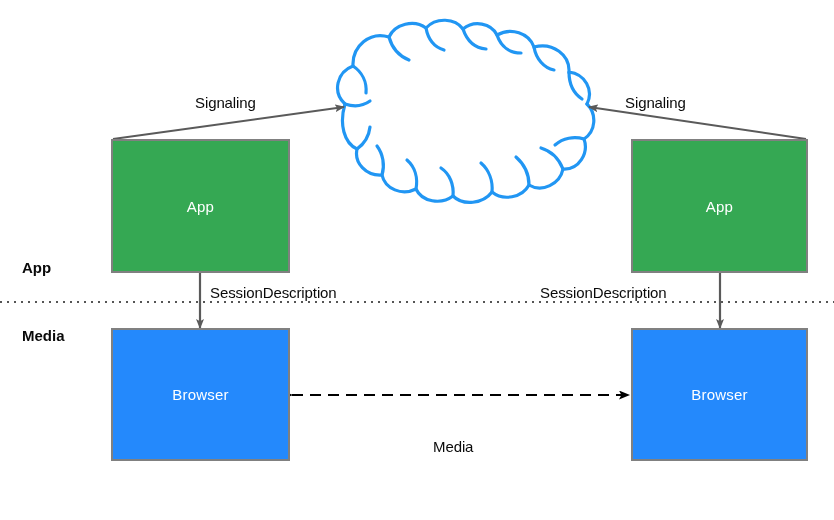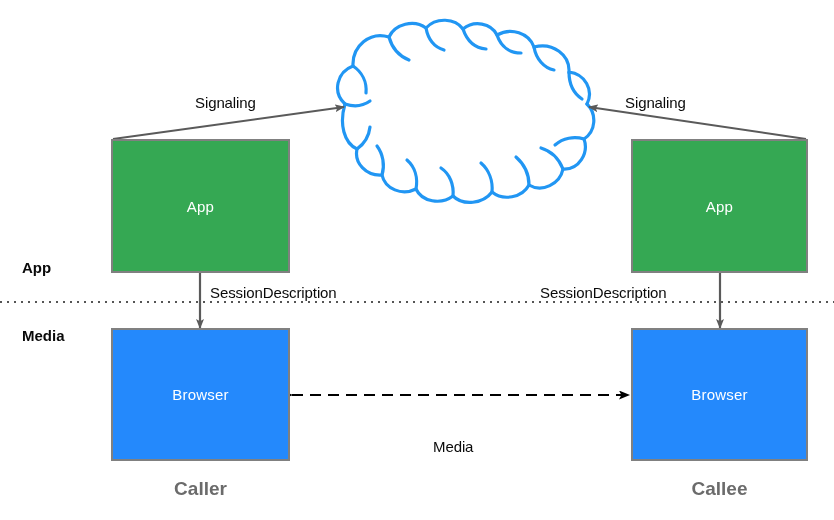--- a/index.html
+++ b/index.html
@@ -141,17 +141,15 @@
   <div class="edge-label" style="left:210px; top:284px;">SessionDescription</div>
 
   <div class="edge-label" style="left:540px; top:284px;">SessionDescription</div>
 
   <div class="edge-label" style="left:433px; top:438px;">Media</div>
 
   <div class="layer-label" style="left:22px; top:259px;">App</div>
 
   <div class="layer-label" style="left:22px; top:327px;">Media</div>
 
-  <div class="role-label" style="left:111px; top:478px; width:179px;">Caller</div>
 
-  <div class="role-label" style="left:631px; top:478px; width:177px;">Callee</div>
 
 </div>
 
 </body></html>

